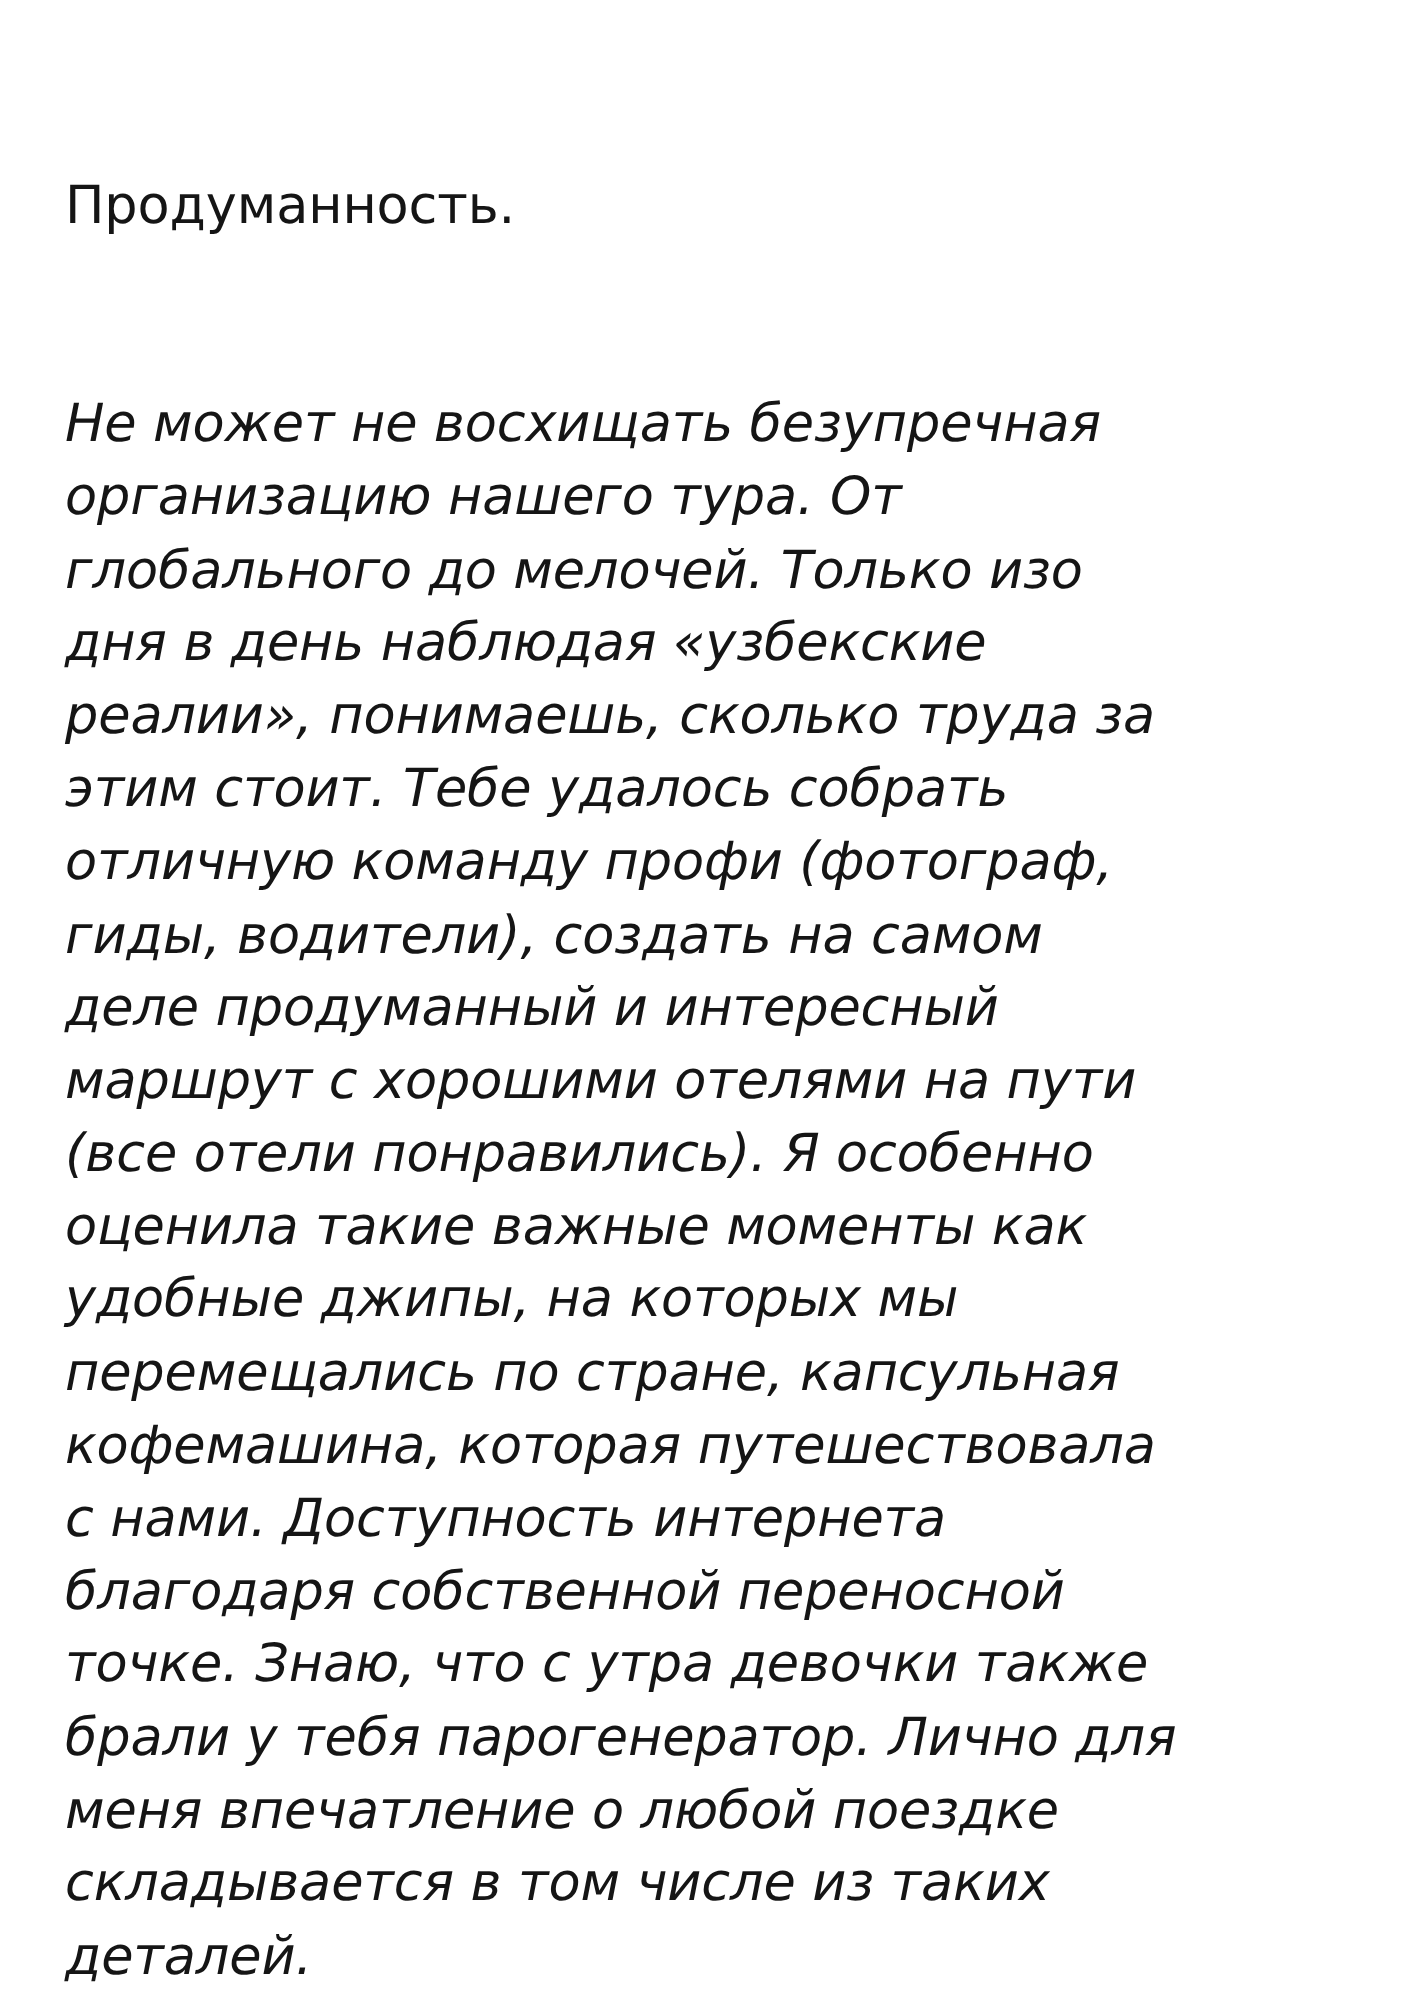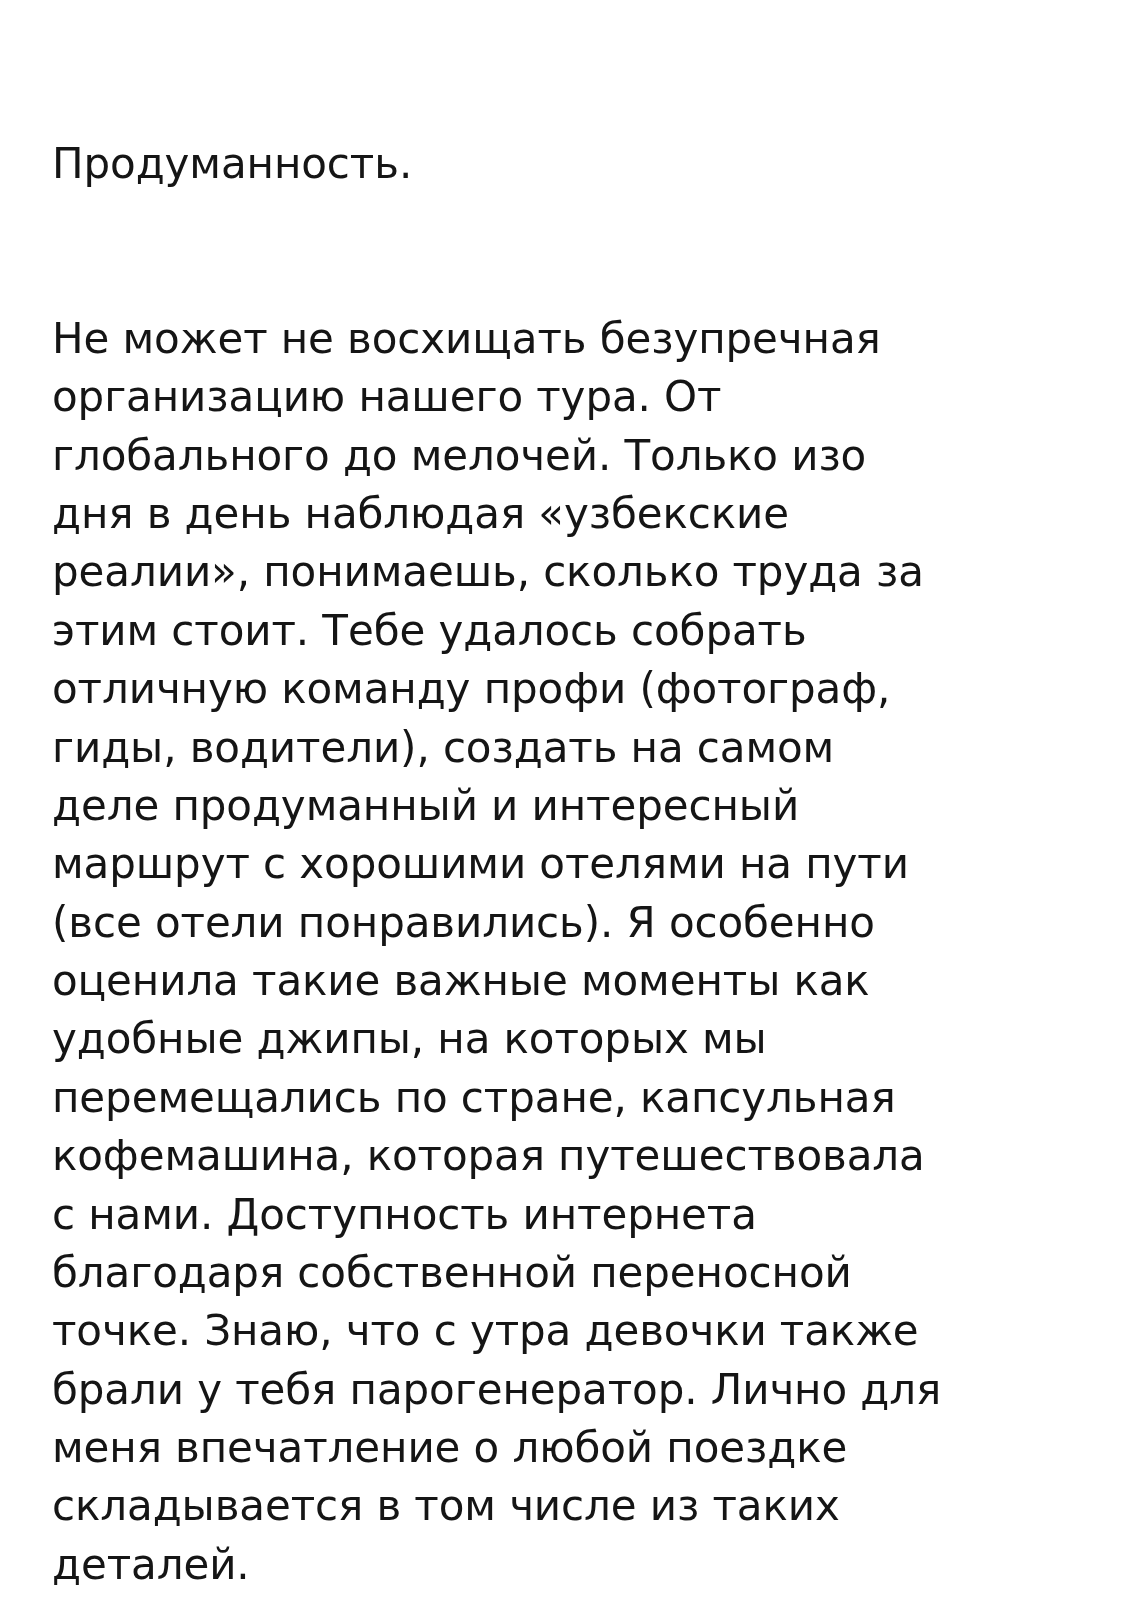--- a/index.html
+++ b/index.html
@@ -29,20 +29,21 @@
     font-weight: 400;
     white-space: pre-wrap;
     word-wrap: break-word;
     hyphens: none;
   }
   .para {
     margin: 0;
   }
   .para + .para {
     margin-top: 0;
+    font-style: italic;
   }
 </style>
 </head>
 <body>
 
 <div class="page">
   <div class="review-text">
     <p class="para">Продуманность.</p>
     <p class="para">Не может не восхищать безупречная организацию нашего тура. От глобального до мелочей. Только изо дня в день наблюдая «узбекские реалии», понимаешь, сколько труда за этим стоит. Тебе удалось собрать отличную команду профи (фотограф, гиды, водители), создать на самом деле продуманный и интересный маршрут с хорошими отелями на пути (все отели понравились). Я особенно оценила такие важные моменты как удобные джипы, на которых мы перемещались по стране, капсульная кофемашина, которая путешествовала с нами. Доступность интернета благодаря собственной переносной точке. Знаю, что с утра девочки также брали у тебя парогенератор. Лично для меня впечатление о любой поездке складывается в том числе из таких деталей.</p>
   </div>

